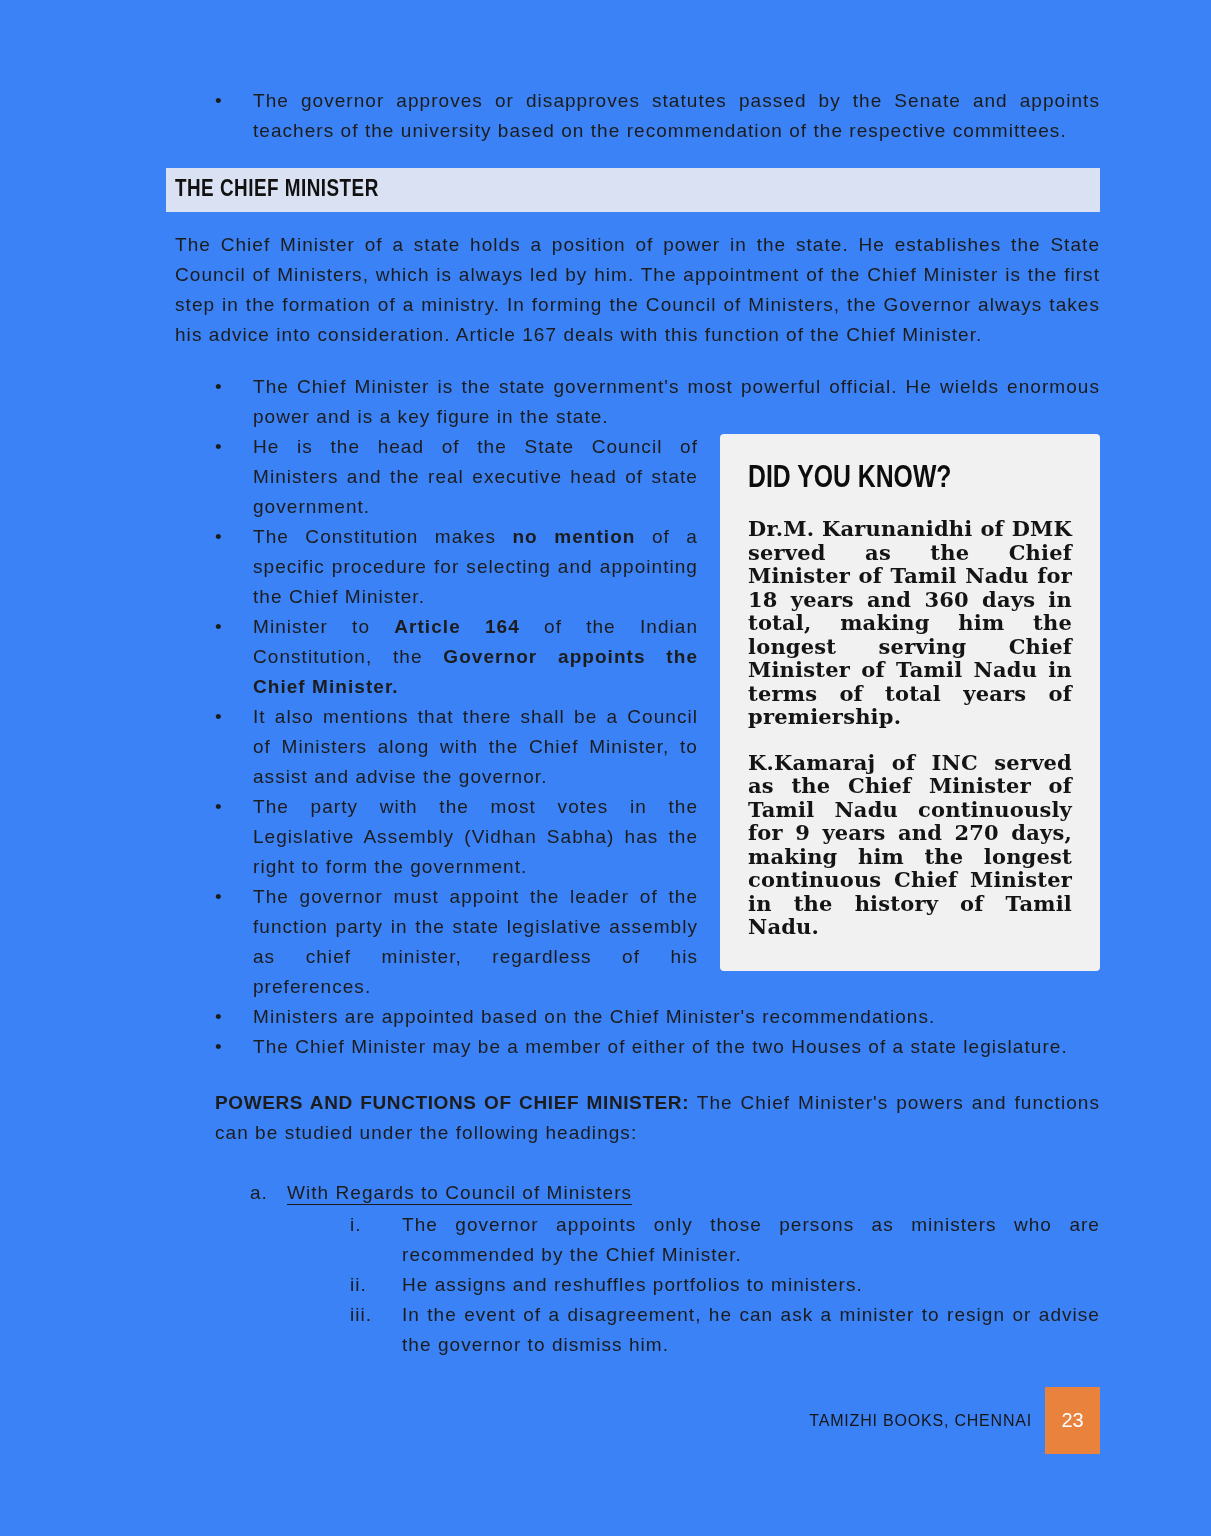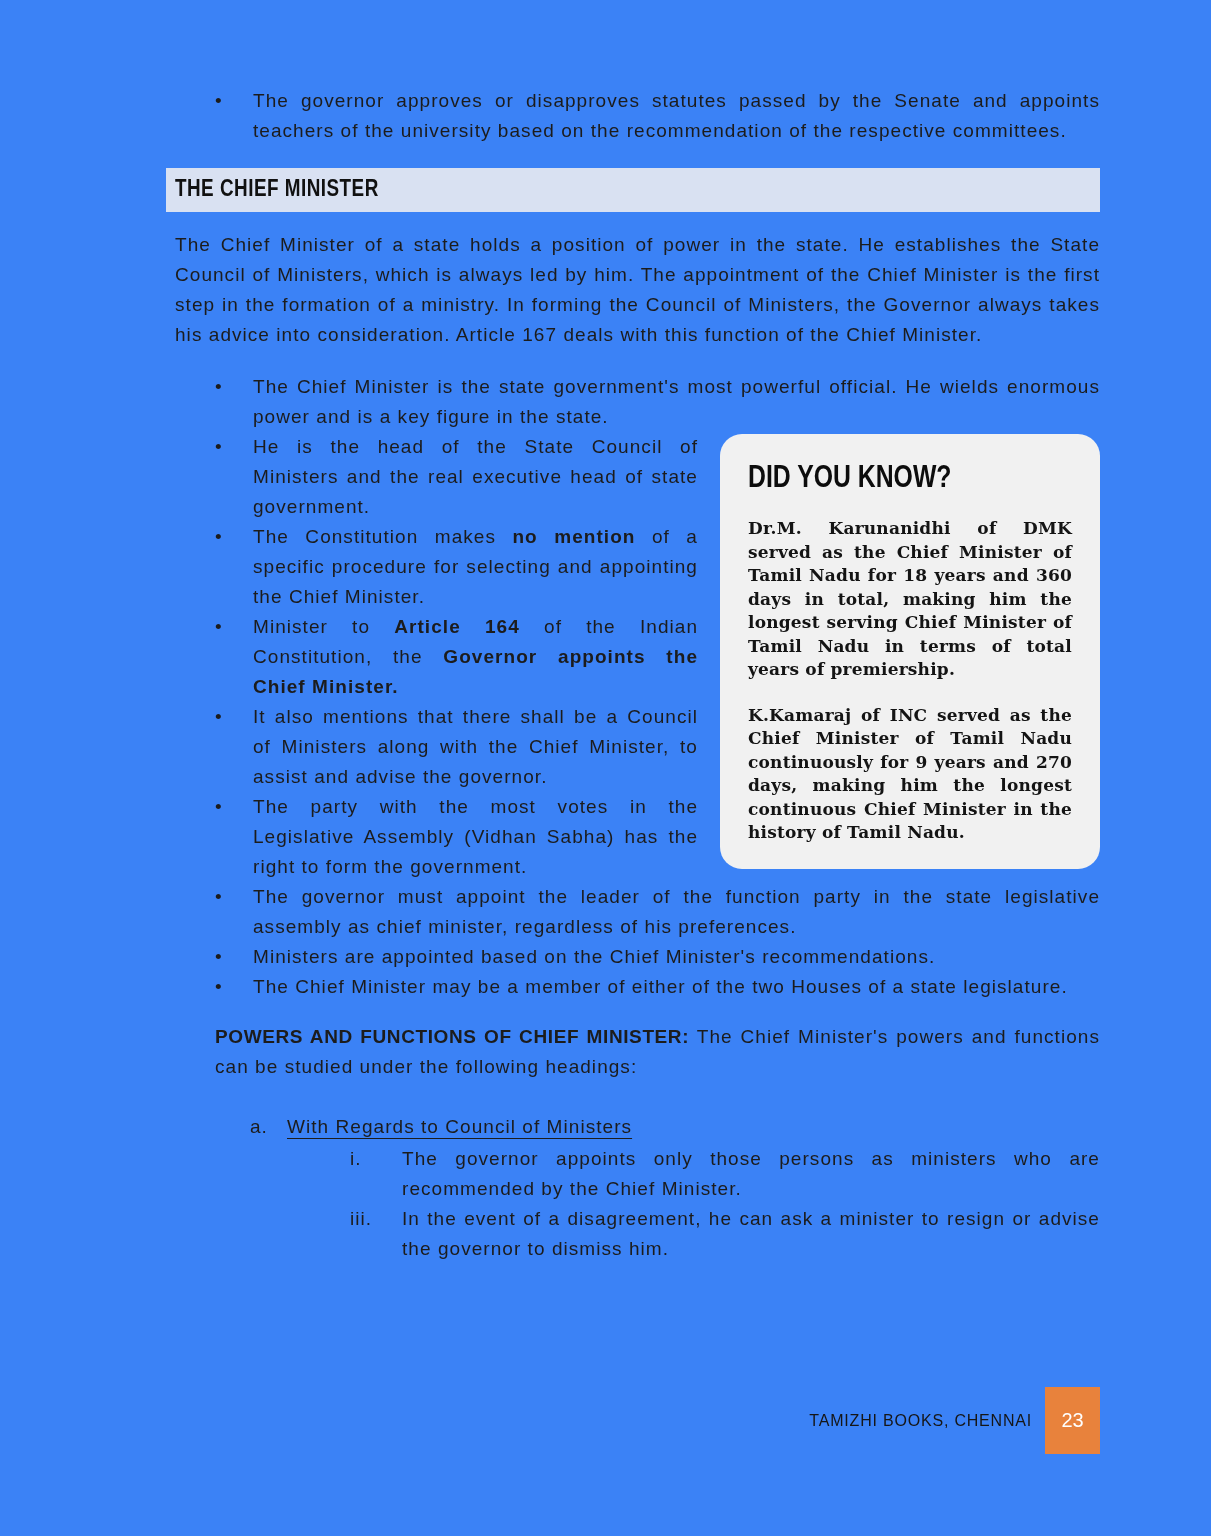--- a/index.html
+++ b/index.html
@@ -42,42 +42,42 @@
   }
   .intro{margin:0 0 22px 0;text-align:justify;}
   .bullets{overflow:visible;}
   .bullets::after{content:"";display:block;clear:both;}
   
   .dyk{
     float:right;
     width:380px;
     box-sizing:border-box;
     background:#F1F1F1;
-    border-radius:22px;
-    padding:26px 28px 24px 28px;
+    border-radius:4px;
+    padding:26px 28px 32px 28px;
     margin:2px 0 12px 22px;
   }
   .dyk-heading{margin:2px 0 22px 0;}
   .condensed2{
     display:inline-block;
     transform:scaleX(.8);transform-origin:0 50%;
     font-weight:bold;font-size:31px;letter-spacing:0;
     color:#0d0d0d;white-space:nowrap;
   }
   .dyk-fact{
     font-family:"DejaVu Serif",serif;
     font-weight:bold;
-    font-size:17px;line-height:23.5px;letter-spacing:.2px;
+    font-size:21px;line-height:23.5px;letter-spacing:.2px;
     text-align:justify;
     margin:0 0 22px 0;
     color:#141414;
   }
   .dyk-fact:last-child{margin-bottom:0;}
   
-  .powers{margin:20px 0 0 40px;text-align:justify;}
+  .powers{margin:26px 0 0 40px;text-align:justify;}
   .powers b{letter-spacing:.6px;}
   .sub-heading{margin:30px 0 0 75px;}
   .sub-marker{display:inline-block;width:37px;}
   .underlined{text-decoration:underline;text-underline-offset:5px;}
   .roman-list{margin:2px 0 0 175px;}
   .roman-item{display:flex;}
   .roman-marker{flex:0 0 52px;width:52px;}
   .roman-text{flex:1;text-align:justify;}
   
   .footer{
@@ -140,20 +140,24 @@
     <div class="sub-heading">
       <span class="sub-marker">a.</span><span class="underlined">With Regards to Council of Ministers</span>
     </div>
 
     <div class="roman-list">
       <div class="roman-item">
         <span class="roman-marker">i.</span>
         <span class="roman-text">The governor appoints only those persons as ministers who are recommended by the Chief Minister.</span>
       </div>
       <div class="roman-item">
+        <span class="roman-marker">ii.</span>
+        <span class="roman-text">He assigns and reshuffles portfolios to ministers.</span>
+      </div>
+      <div class="roman-item">
         <span class="roman-marker">iii.</span>
         <span class="roman-text">In the event of a disagreement, he can ask a minister to resign or advise the governor to dismiss him.</span>
       </div>
     </div>
 
   </main>
 
   <footer class="footer">
     <span class="publisher">TAMIZHI BOOKS, CHENNAI</span>
     <span class="page-num">23</span>

